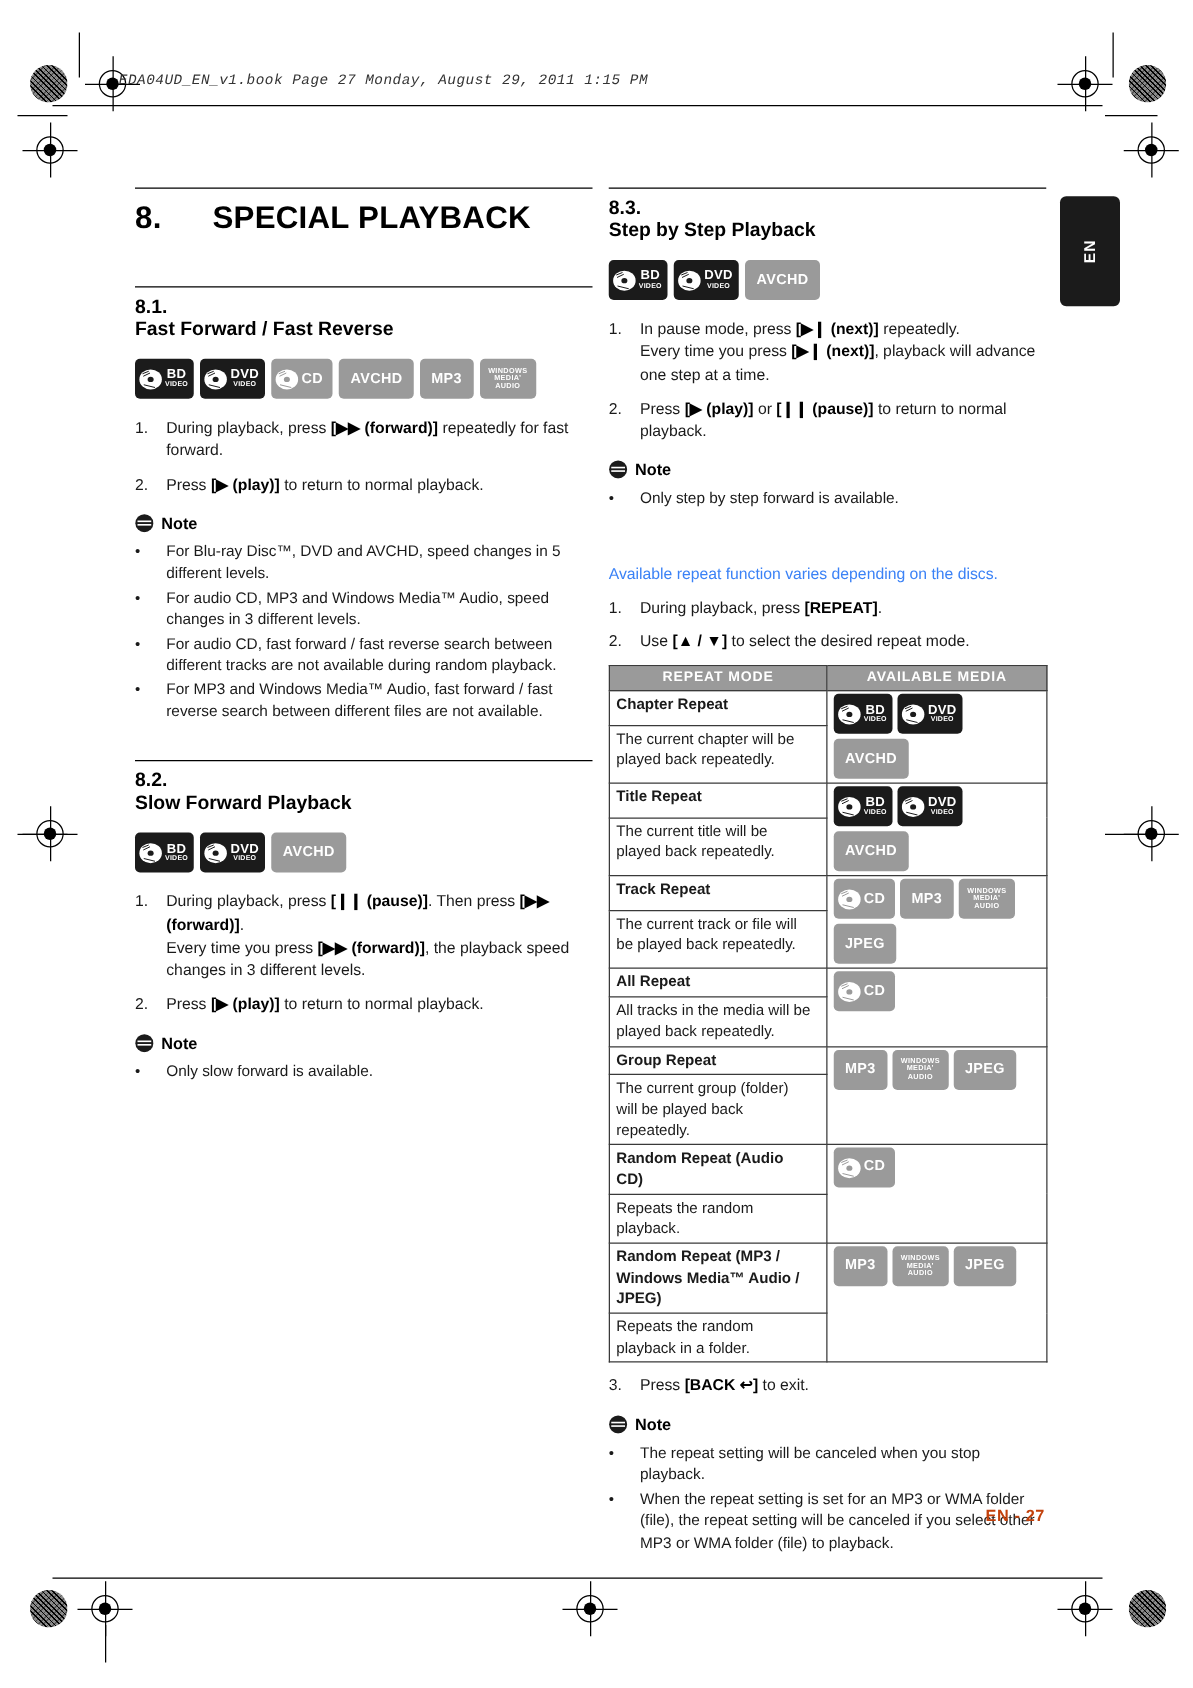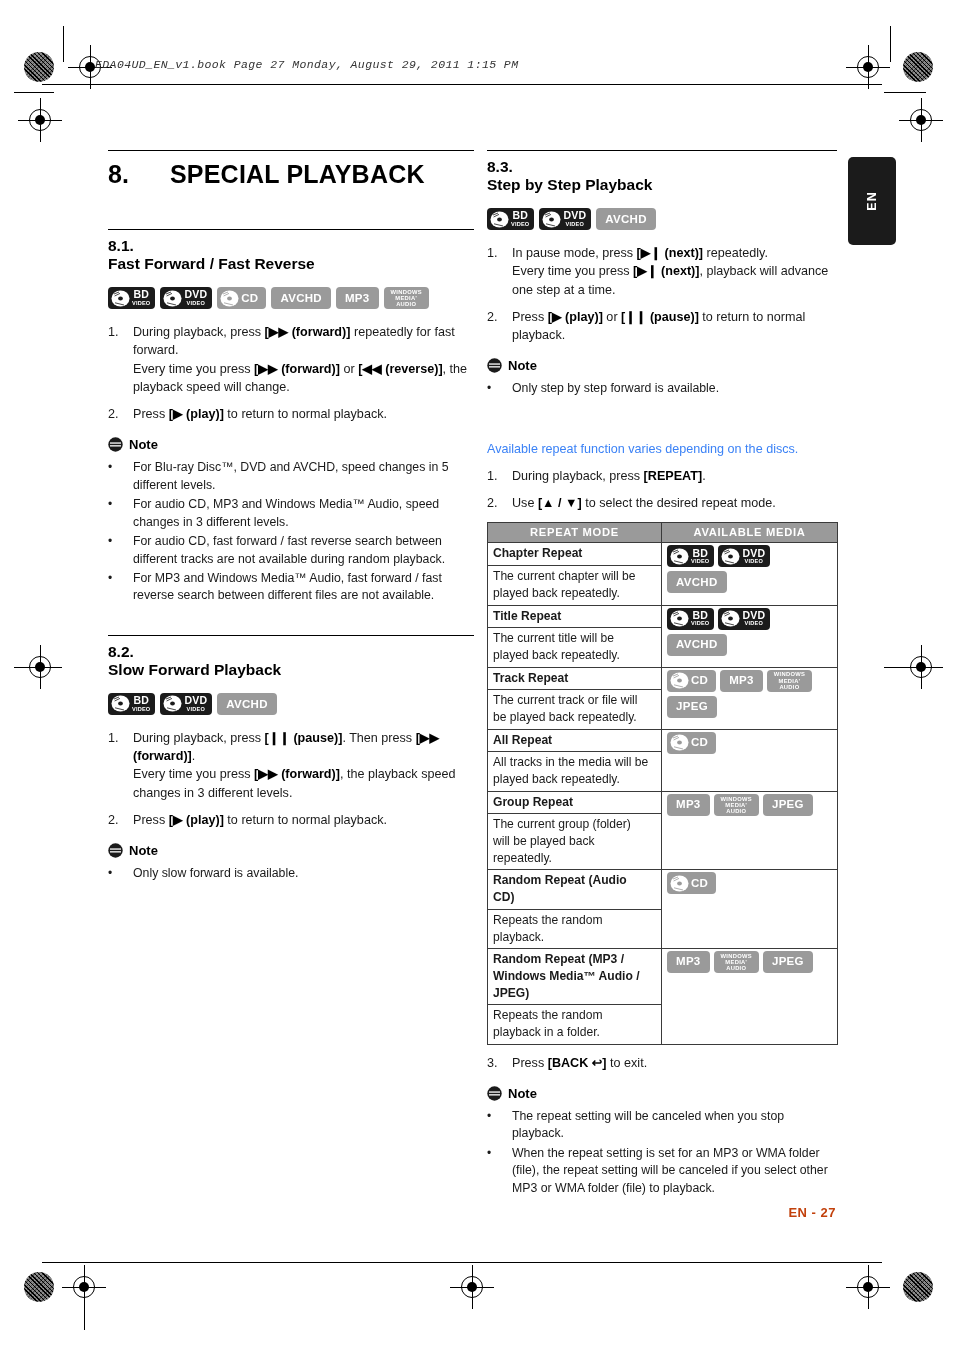--- a/index.html
+++ b/index.html
@@ -120,21 +120,21 @@
   .sec-gap-big { height: 40px; }
 
   
   .badges {
     display: flex;
     flex-wrap: wrap;
     gap: 5px;
     margin: 14px 0 14px 0;
   }
   .badge {
-    height: 22px;
+    height: 32px;
     border-radius: 4px;
     display: inline-flex;
     align-items: center;
     justify-content: center;
     box-sizing: border-box;
     color: #fff;
     font-weight: bold;
     position: relative;
   }
   .badge.dark { background: #1b1b1b; }
@@ -432,21 +432,20 @@
       <span>MEDIA’</span>
       <span>AUDIO</span>
     </div>
   </div>
 
   <ol class="steps">
     <li>
       <span class="marker">1.</span>
       <span class="txt">
         <span class="sub-line"><span>During playback, press </span><b>[▶▶ (forward)]</b><span> repeatedly for fast forward.</span></span>
-        <span class="sub-line"><span>Every time you press </span><b>[▶▶ (forward)]</b><span> or </span><b>[◀◀ (reverse)]</b><span>, the playback speed will change.</span></span>
       </span>
     </li>
     <li>
       <span class="marker">2.</span>
       <span class="txt"><span>Press </span><b>[▶ (play)]</b><span> to return to normal playback.</span></span>
     </li>
   </ol>
 
   <div class="note-head">
     <span class="note-icon">

